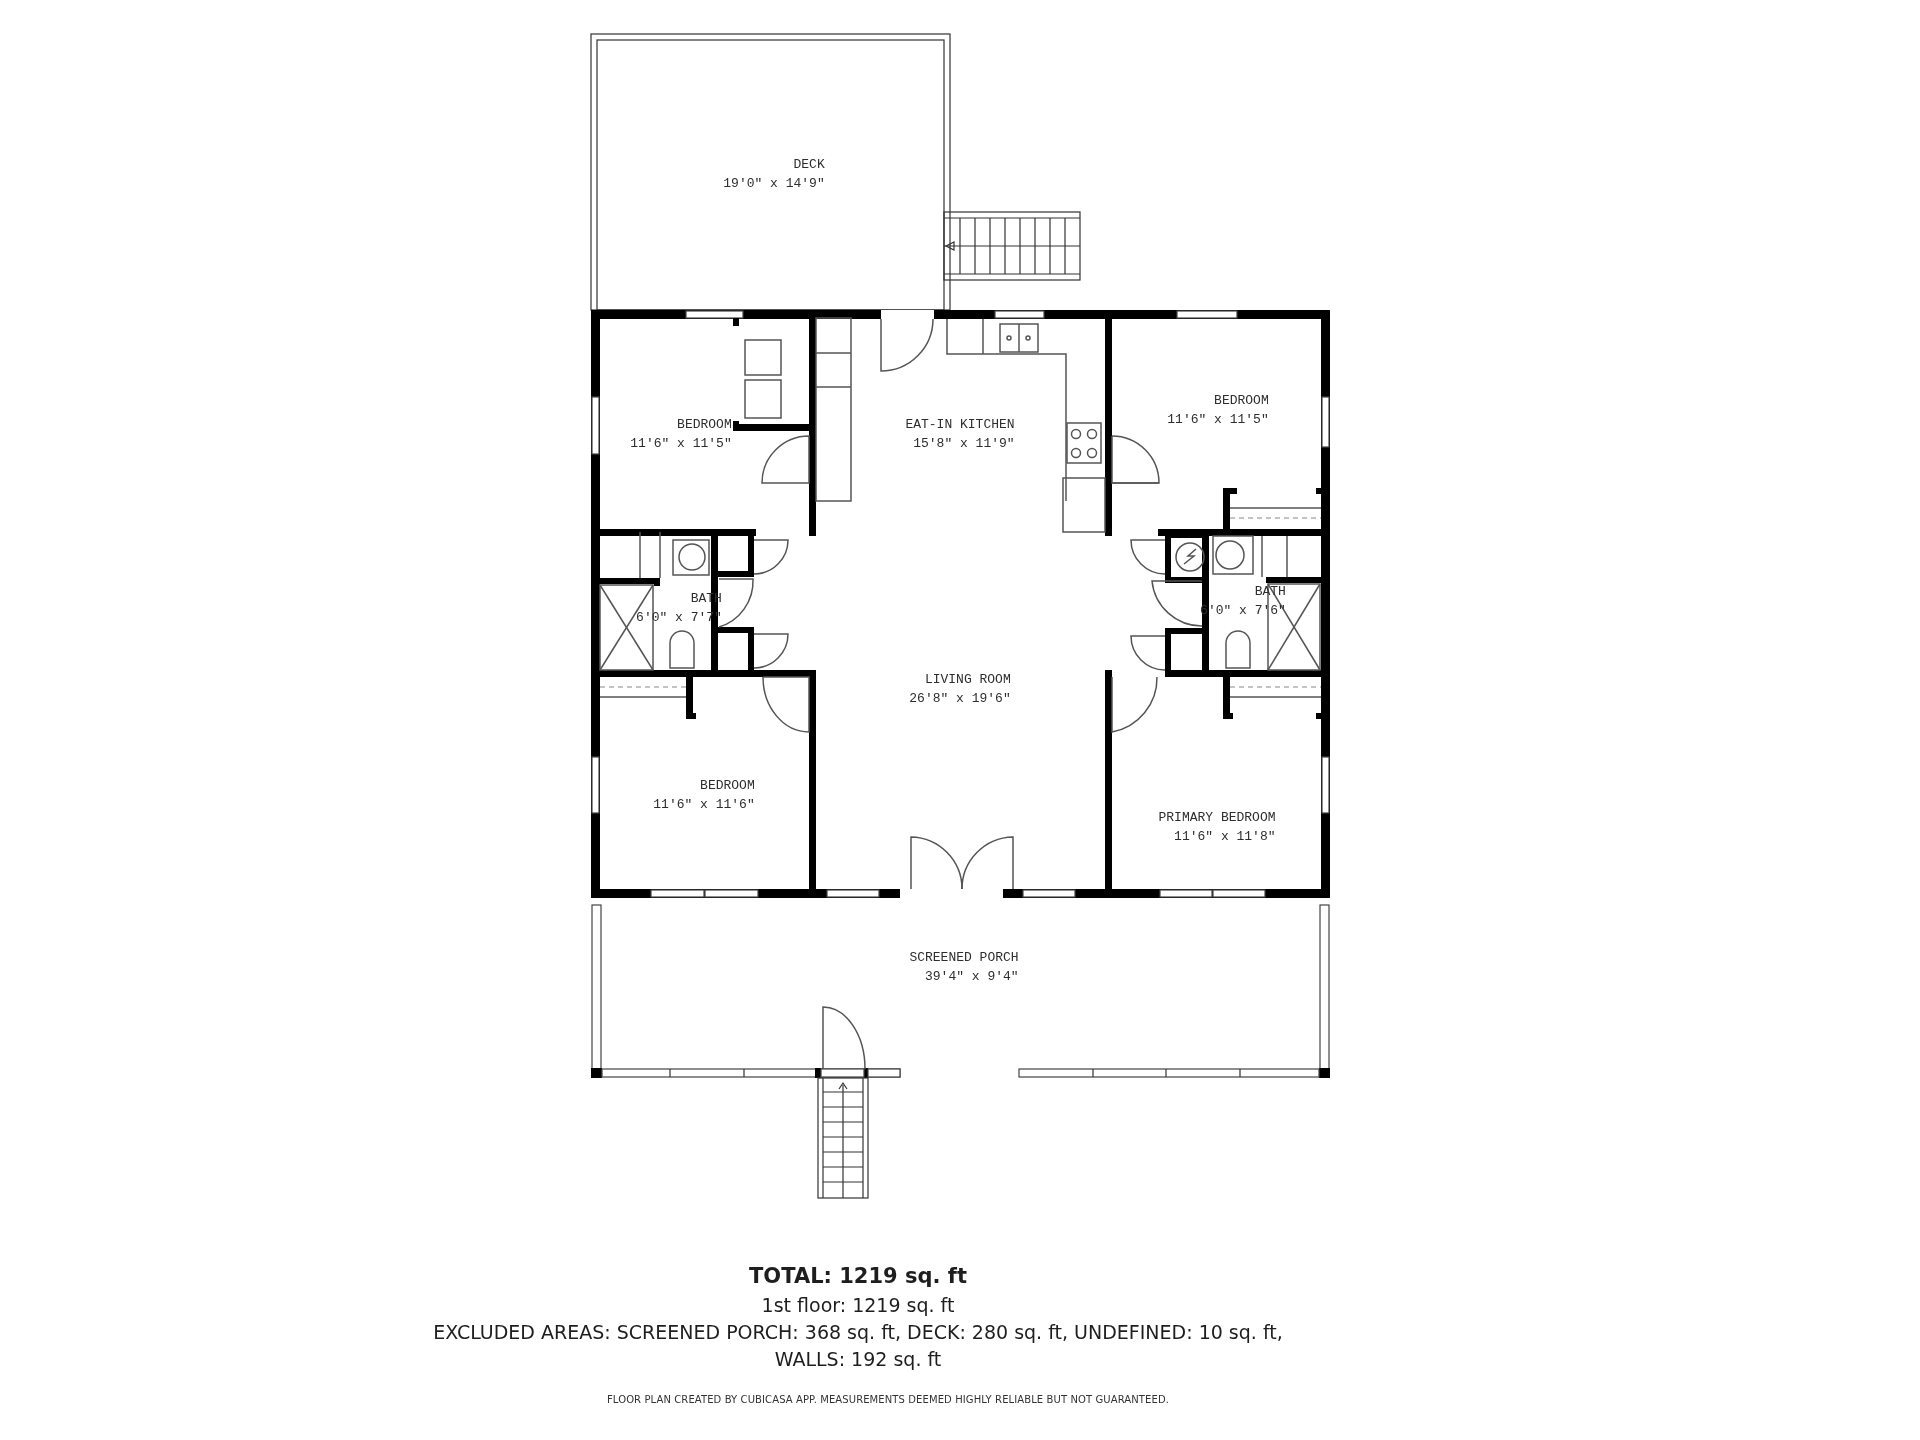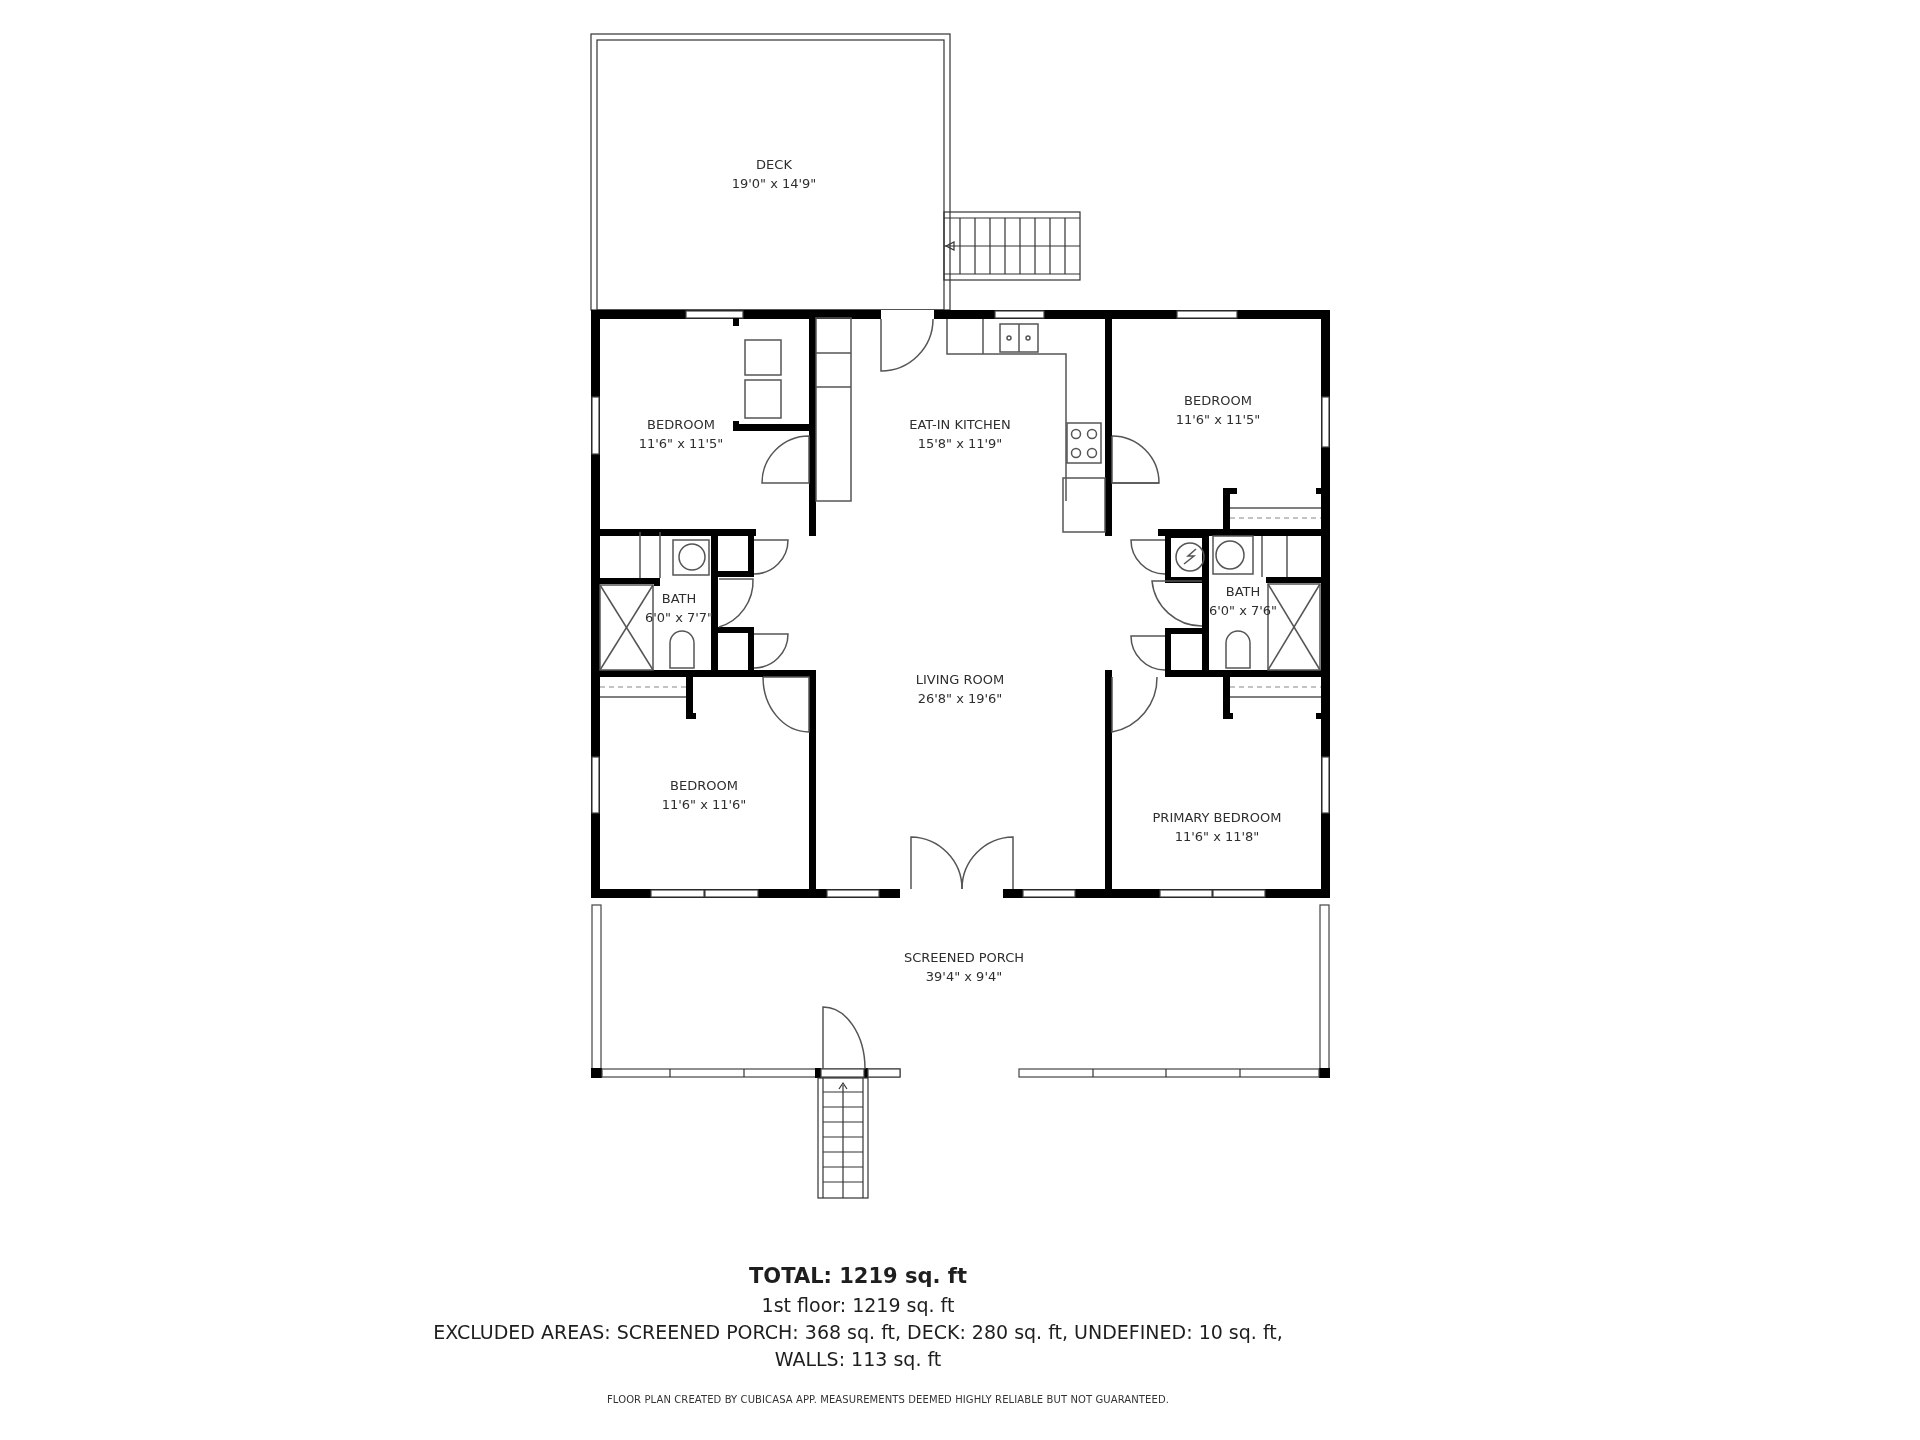--- a/index.html
+++ b/index.html
@@ -4,22 +4,22 @@
 <style>
   html, body { margin: 0; padding: 0; background: #ffffff; }
   body { width: 1920px; height: 1440px; position: relative; overflow: hidden;
          font-family: "DejaVu Sans", "Liberation Sans", sans-serif; color: #2a2a2a; }
   #plan { position: absolute; left: 0; top: 0; width: 1920px; height: 1440px; }
   .wall { fill: #000; }
   .thin { fill: none; stroke: #555; stroke-width: 1.5; }
   .thin2 { fill: none; stroke: #333; stroke-width: 1.2; }
   .win { fill: #fff; stroke: #444; stroke-width: 1.2; }
   .dash { stroke: #888; stroke-width: 1.2; stroke-dasharray: 5 4; fill: none; }
-  .room-label { position: absolute; transform: translateX(-50%); text-align: center;
-                font-size: 13px; line-height: 19px; color: #2e2e2e; white-space: nowrap; }
+  .room-label { position: absolute; transform: translateX(-50%); text-align: right;
+                font-size: 13px; line-height: 19px; color: #2e2e2e; white-space: nowrap; font-family: Liberation Mono, monospace; }
   .summary { position: absolute; left: 0; width: 1716px; text-align: center; color: #1e1e1e; }
   .s-total { top: 1264px; font-size: 21px; font-weight: bold; }
   .s-line { font-size: 19px; line-height: 27px; }
   .s-floor { top: 1292px; }
   .s-excl { top: 1319px; }
   .s-walls { top: 1346px; }
   .s-foot { top: 1394px; font-size: 10px; letter-spacing: 0.1px; color: #333; padding-left: 30px; }
 </style>
 </head>
 <body>
@@ -269,14 +269,14 @@
   <div>11'6" x 11'8"</div>
 </div>
 <div class="room-label" style="left:936px; top:948px;margin-left:28px;">
   <div>SCREENED PORCH</div>
   <div>39'4" x 9'4"</div>
 </div>
 
 <div class="summary s-total">TOTAL: 1219 sq. ft</div>
 <div class="summary s-line s-floor">1st floor: 1219 sq. ft</div>
 <div class="summary s-line s-excl">EXCLUDED AREAS: SCREENED PORCH: 368 sq. ft, DECK: 280 sq. ft, UNDEFINED: 10 sq. ft,</div>
-<div class="summary s-line s-walls">WALLS: 113 sq. ft</div>
+<div class="summary s-line s-walls">WALLS: 192 sq. ft</div>
 <div class="summary s-foot">FLOOR PLAN CREATED BY CUBICASA APP. MEASUREMENTS DEEMED HIGHLY RELIABLE BUT NOT GUARANTEED.</div>
 
 </body></html>

